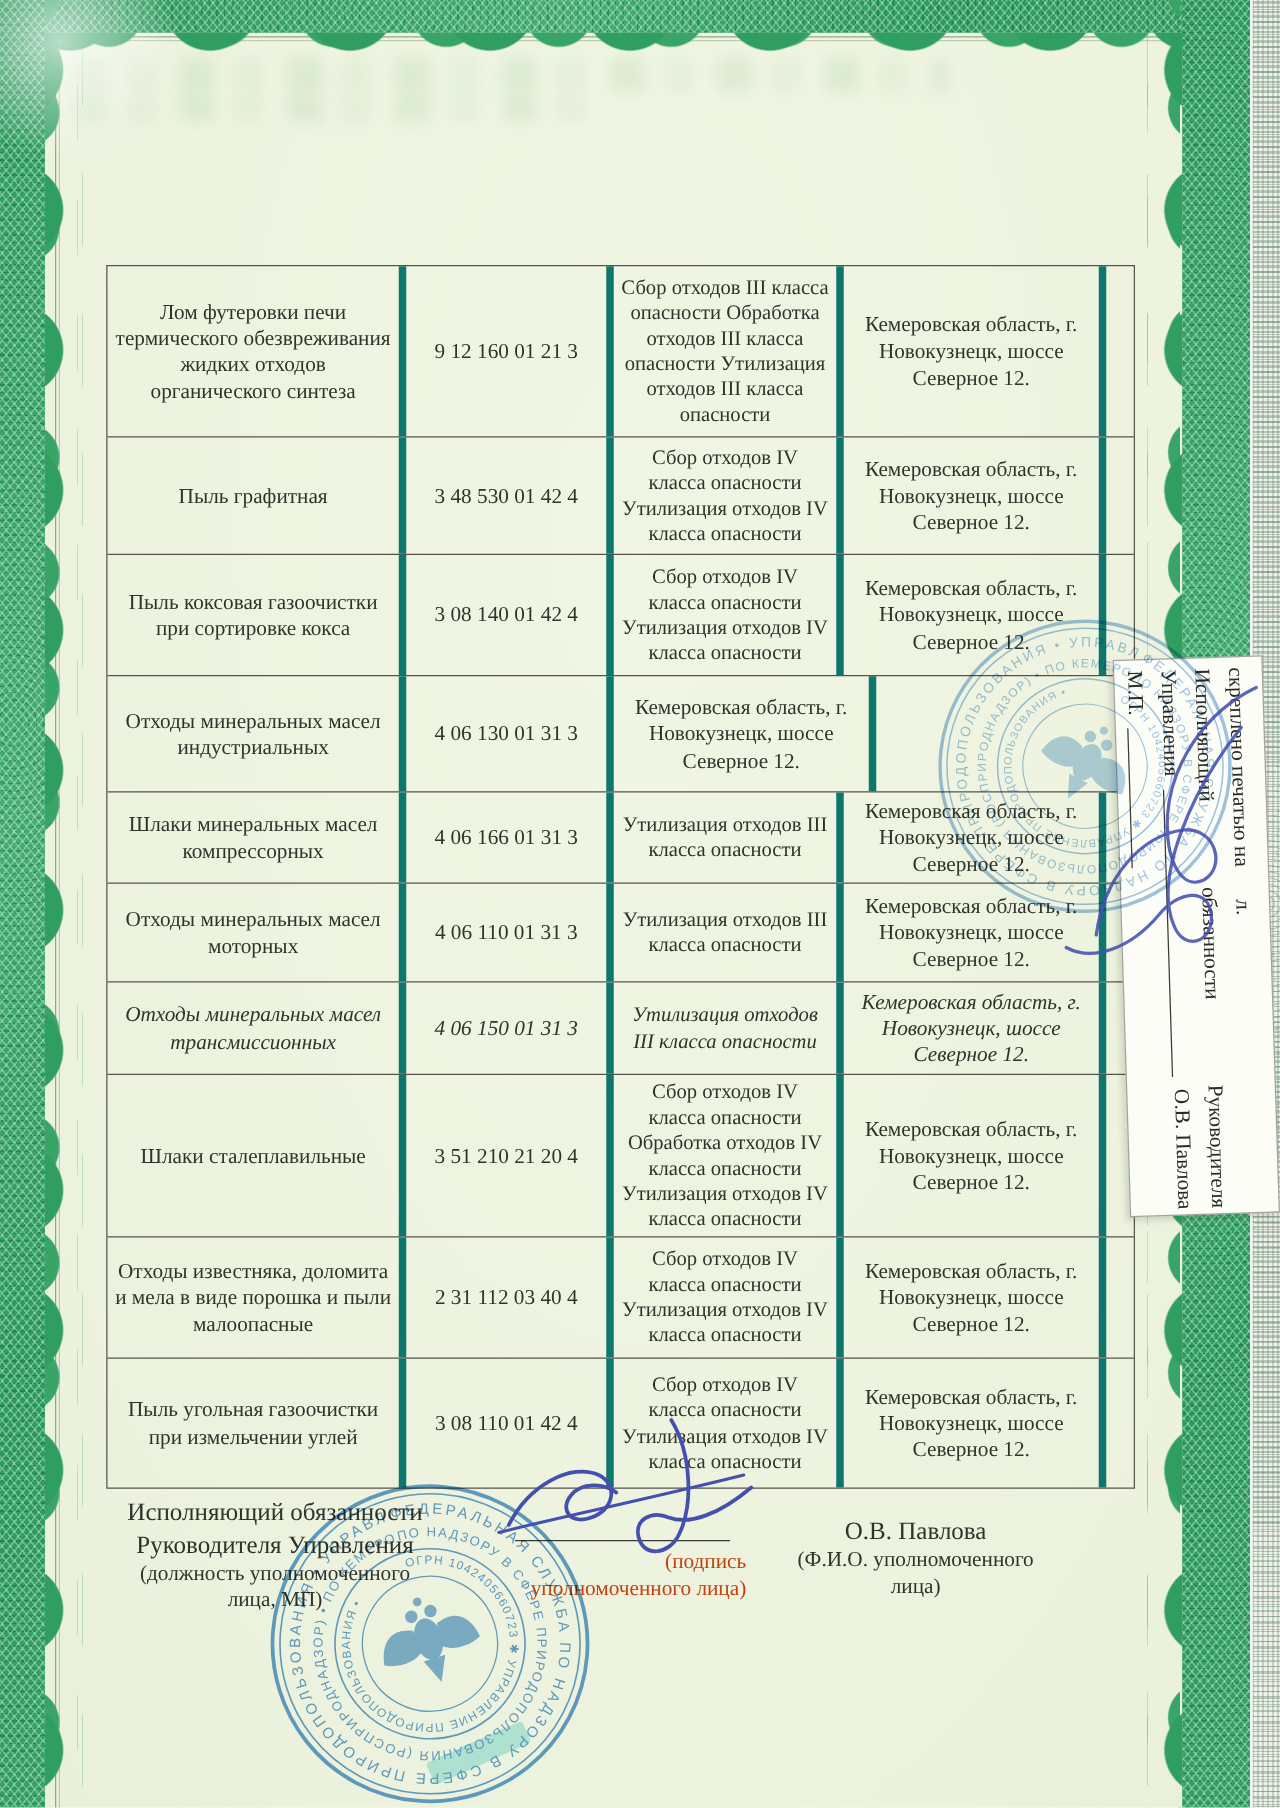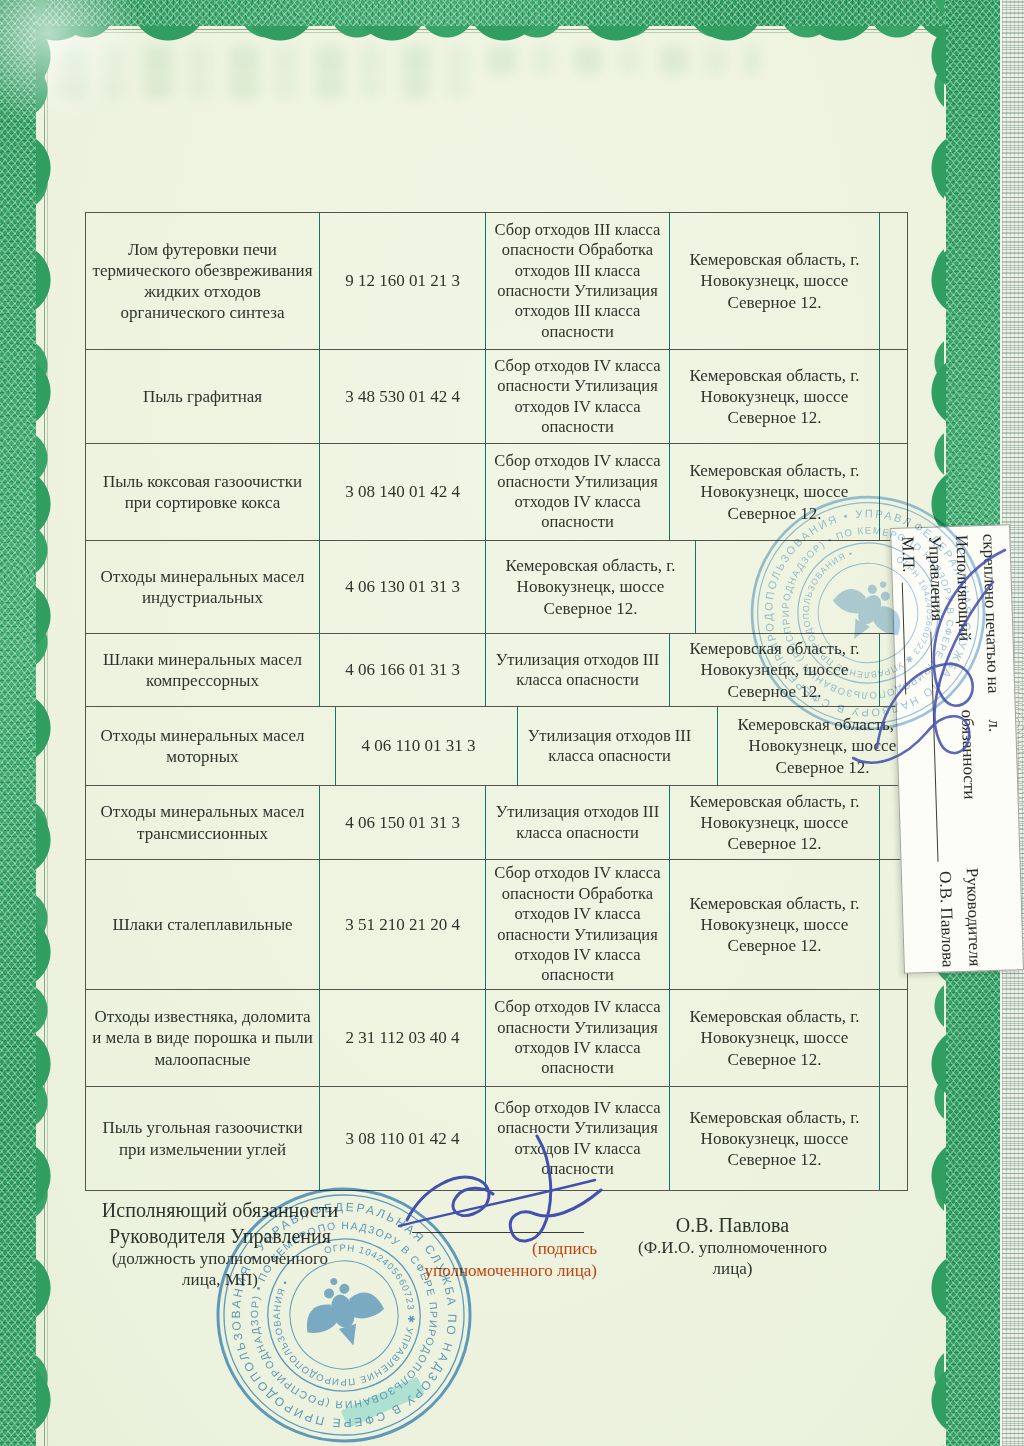--- a/index.html
+++ b/index.html
@@ -44,21 +44,21 @@
 
   
   .frame{left:44px;top:29px;right:74px;bottom:-6px;border:1.2px solid #8fa78c;}
   .frame::before{content:'';position:absolute;inset:2px;border:1px solid rgba(150,175,145,.55);}
 
   
   .table{left:85px;top:212px;width:821px;border:1.3px solid #55544c;color:#2e332c;
          font-size:17px;line-height:1.24;}
   .row{display:flex;border-top:1px solid #55544c;}
   .row:first-child{border-top:none;}
-  .cell{border-left:1px solid #0f766e;display:flex;align-items:center;justify-content:center;
+  .cell{border-left:6px solid #0f766e;display:flex;align-items:center;justify-content:center;
         text-align:center;padding:2px 6px;box-sizing:border-box;}
   .cell:first-child{border-left:none;}
   .c-name{flex:0 0 233px;}
   .c-code{flex:0 0 166px;white-space:nowrap;}
   .c-act{flex:0 0 184px;font-size:16.5px;}
   .c-addr{flex:0 0 210px;}
   .c-empty{flex:1 1 auto;}
 
   
   .sig-left{left:70px;top:1198px;width:300px;text-align:center;color:#2e332c;}
@@ -134,28 +134,28 @@
     <div class="cell c-addr">Кемеровская область, г. Новокузнецк, шоссе Северное 12.</div>
     <div class="cell c-empty"></div>
   </div>
     <div class="row" style="height: 72px;">
     <div class="cell c-name">Шлаки минеральных масел компрессорных</div>
     <div class="cell c-code">4 06 166 01 31 3</div>
     <div class="cell c-act">Утилизация отходов III класса опасности</div>
     <div class="cell c-addr">Кемеровская область, г. Новокузнецк, шоссе Северное 12.</div>
     <div class="cell c-empty"></div>
   </div>
-    <div class="row" style="height: 78px; gap: 16px;">
+    <div class="row" style="height: 78px;">
     <div class="cell c-name">Отходы минеральных масел моторных</div>
     <div class="cell c-code">4 06 110 01 31 3</div>
     <div class="cell c-act">Утилизация отходов III класса опасности</div>
     <div class="cell c-addr">Кемеровская область, г. Новокузнецк, шоссе Северное 12.</div>
     <div class="cell c-empty"></div>
   </div>
-    <div class="row" style="height: 73px;">
+    <div class="row" style="height: 73px; font-style: italic;">
     <div class="cell c-name">Отходы минеральных масел трансмиссионных</div>
     <div class="cell c-code">4 06 150 01 31 3</div>
     <div class="cell c-act">Утилизация отходов III класса опасности</div>
     <div class="cell c-addr">Кемеровская область, г. Новокузнецк, шоссе Северное 12.</div>
     <div class="cell c-empty"></div>
   </div>
     <div class="row" style="height: 129px;">
     <div class="cell c-name">Шлаки сталеплавильные</div>
     <div class="cell c-code">3 51 210 21 20 4</div>
     <div class="cell c-act">Сбор отходов IV класса опасности Обработка отходов IV класса опасности Утилизация отходов IV класса опасности</div>

